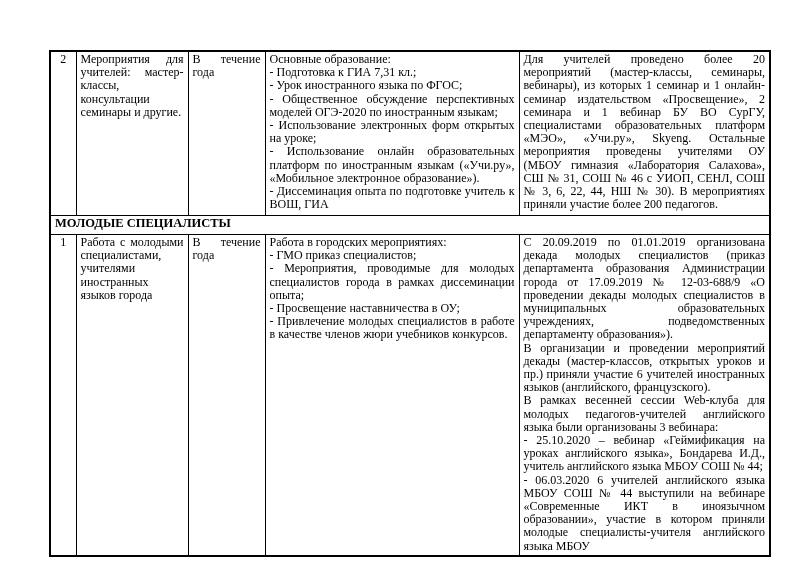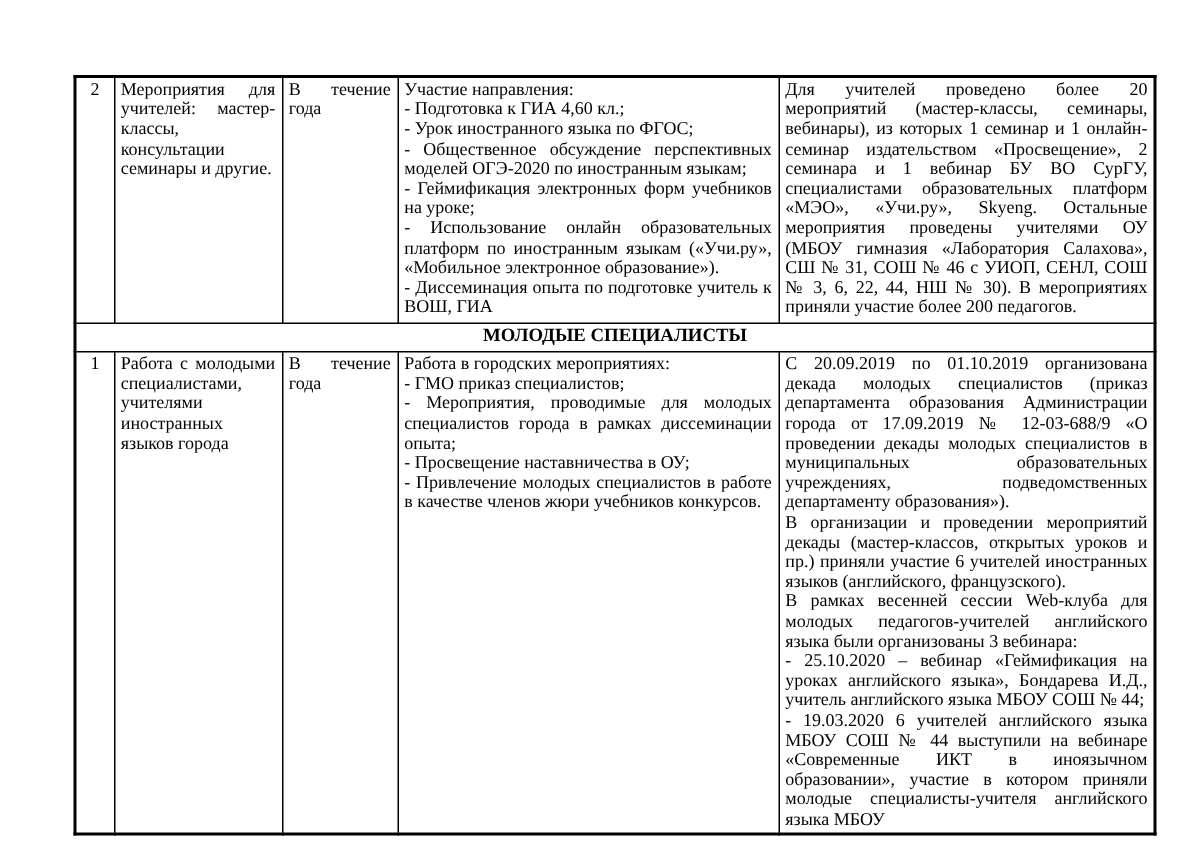--- a/index.html
+++ b/index.html
@@ -39,21 +39,21 @@
     padding: 1px 4px 2px 4px;
     overflow: hidden;
   }
   td.num-cell {
     text-align: center;
   }
   .para {
     text-align: justify;
   }
   td.section-cell {
-    text-align: center;
+    text-align: left;
     font-weight: bold;
     font-size: 12.5px;
     padding: 1px 2px;
     height: 15px;
   }
   tr.row-top td { height: 160px; }
 </style>
 </head>
 <body>
 
@@ -72,25 +72,25 @@
           <td class="num-cell">
             <div class="num">2</div>
           </td>
           <td>
             <div class="para">Мероприятия для учителей: мастер-классы, консультации семинары и другие.</div>
           </td>
           <td>
             <div class="para">В течение года</div>
           </td>
           <td>
-            <div class="para">Участие направления:</div>
-            <div class="para">- Подготовка к ГИА 4,60 кл.;</div>
+            <div class="para">Основные образование:</div>
+            <div class="para">- Подготовка к ГИА 7,31 кл.;</div>
             <div class="para">- Урок иностранного языка по ФГОС;</div>
             <div class="para">- Общественное обсуждение перспективных моделей ОГЭ-2020 по иностранным языкам;</div>
-            <div class="para">- Геймификация электронных форм учебников на уроке;</div>
+            <div class="para">- Использование электронных форм открытых на уроке;</div>
             <div class="para">- Использование онлайн образовательных платформ по иностранным языкам («Учи.ру», «Мобильное электронное образование»).</div>
             <div class="para">- Диссеминация опыта по подготовке учитель к ВОШ, ГИА</div>
           </td>
           <td>
             <div class="para">Для учителей проведено более 20 мероприятий (мастер-классы, семинары, вебинары), из которых 1 семинар и 1 онлайн-семинар издательством «Просвещение», 2 семинара и 1 вебинар БУ ВО СурГУ, специалистами образовательных платформ «МЭО», «Учи.ру», Skyeng. Остальные мероприятия проведены учителями ОУ (МБОУ гимназия «Лаборатория Салахова», СШ № 31, СОШ № 46 с УИОП, СЕНЛ, СОШ № 3, 6, 22, 44, НШ № 30). В мероприятиях приняли участие более 200 педагогов.</div>
           </td>
         </tr>
 
         <tr>
           <td class="section-cell" colspan="5">МОЛОДЫЕ СПЕЦИАЛИСТЫ</td>
@@ -107,23 +107,23 @@
             <div class="para">В течение года</div>
           </td>
           <td>
             <div class="para">Работа в городских мероприятиях:</div>
             <div class="para">- ГМО приказ специалистов;</div>
             <div class="para">- Мероприятия, проводимые для молодых специалистов города в рамках диссеминации опыта;</div>
             <div class="para">- Просвещение наставничества в ОУ;</div>
             <div class="para">- Привлечение молодых специалистов в работе в качестве членов жюри учебников конкурсов.</div>
           </td>
           <td>
-            <div class="para">С 20.09.2019 по 01.10.2019 организована декада молодых специалистов (приказ департамента образования Администрации города от 17.09.2019 № 12-03-688/9 «О проведении декады молодых специалистов в муниципальных образовательных учреждениях, подведомственных департаменту образования»).</div>
+            <div class="para">С 20.09.2019 по 01.01.2019 организована декада молодых специалистов (приказ департамента образования Администрации города от 17.09.2019 № 12-03-688/9 «О проведении декады молодых специалистов в муниципальных образовательных учреждениях, подведомственных департаменту образования»).</div>
             <div class="para">В организации и проведении мероприятий декады (мастер-классов, открытых уроков и пр.) приняли участие 6 учителей иностранных языков (английского, французского).</div>
             <div class="para">В рамках весенней сессии Web-клуба для молодых педагогов-учителей английского языка были организованы 3 вебинара:</div>
             <div class="para">- 25.10.2020 – вебинар «Геймификация на уроках английского языка», Бондарева И.Д., учитель английского языка МБОУ СОШ № 44;</div>
-            <div class="para">- 19.03.2020 6 учителей английского языка МБОУ СОШ № 44 выступили на вебинаре «Современные ИКТ в иноязычном образовании», участие в котором приняли молодые специалисты-учителя английского языка МБОУ</div>
+            <div class="para">- 06.03.2020 6 учителей английского языка МБОУ СОШ № 44 выступили на вебинаре «Современные ИКТ в иноязычном образовании», участие в котором приняли молодые специалисты-учителя английского языка МБОУ</div>
           </td>
         </tr>
       </tbody>
     </table>
   </div>
 </div>
 
 </body></html>

